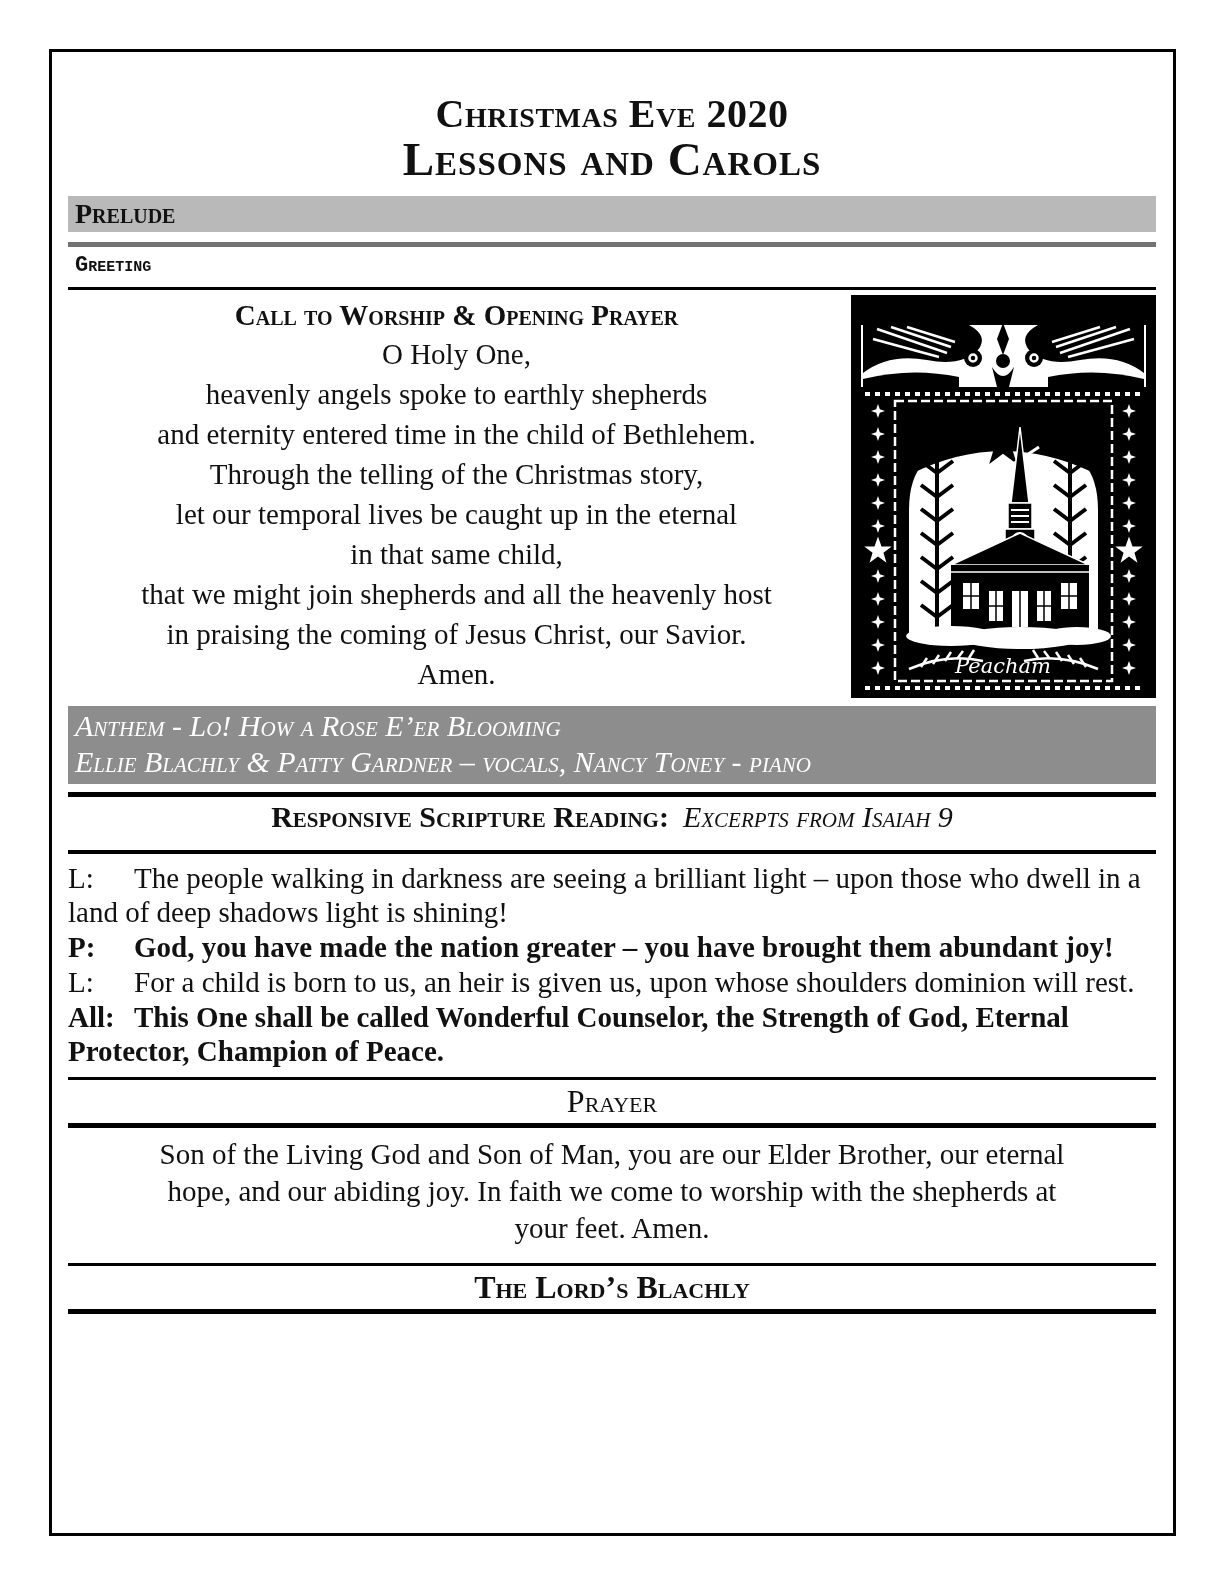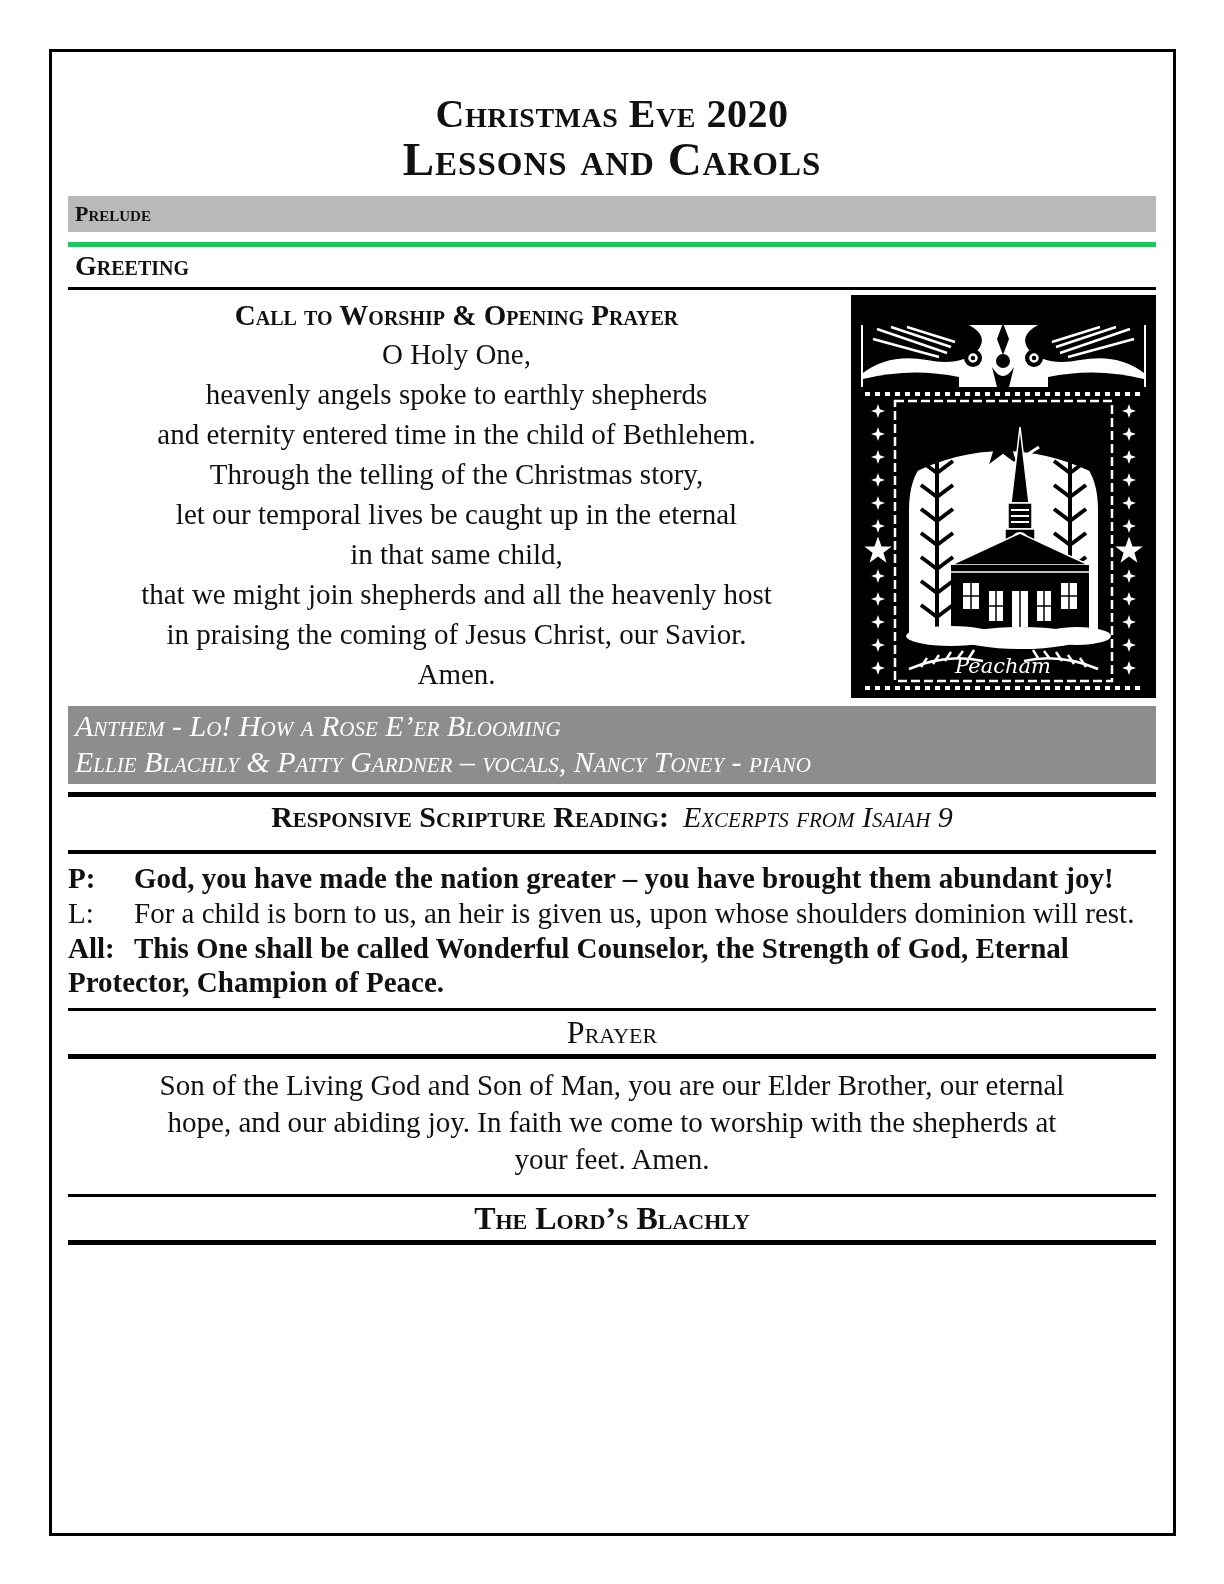--- a/index.html
+++ b/index.html
@@ -22,28 +22,29 @@
 
   
   .title-block { margin-top: 46px; text-align: center; }
   .church-name { font-size: 27px; font-weight: bold; line-height: 31px; letter-spacing: 0.5px; }
   .event-name  { font-size: 40px; font-weight: bold; line-height: 38px; letter-spacing: 0.5px; }
   .main-title  { font-size: 47px; font-weight: bold; line-height: 52px; letter-spacing: 1px; }
 
   
   .prelude-bar {
     margin-top: 11px; background: var(--bar-light, #b9b9b9);
-    font-weight: bold; font-size: 22px; line-height: 36px; height: 36px;
+    font-weight: bold; font-size: 28px; line-height: 36px; height: 36px;
     padding-left: 7px;
   }
   .greeting-bar {
     margin-top: 10px;
-    border-top: 5px solid #22c55e; border-bottom: 3px solid #000;
-    font-weight: bold; font-size: 28px; line-height: 34px;
+    border-top: 5px solid #737373; border-bottom: 3px solid #000;
+    font-weight: bold; font-size: 22px; line-height: 34px;
     padding: 2px 0 4px 7px;
+    font-family: Liberation Mono, monospace;
   }
 
   
   .worship-row { display: flex; margin-top: 5px; }
   .worship-col { flex: 1 1 auto; text-align: center; padding-right: 6px; }
   .worship-heading { font-size: 29px; font-weight: bold; line-height: 36px; margin-top: 2px; }
   .worship-lines { font-size: 29px; line-height: 40px; margin-top: 1px; }
   .artwork-box { flex: 0 0 305px; width: 305px; height: 403px; }
 
   
@@ -235,20 +236,23 @@
   <div class="anthem-bar">
     <div class="sc">Anthem - Lo! How a Rose E’er Blooming</div>
     <div class="sc anthem-line2">Ellie Blachly &amp; Patty Gardner – vocals, Nancy Toney - piano</div>
   </div>
 
   <div class="rsr-heading">
     <span class="bold sc">Responsive Scripture Reading:</span><span class="italic sc">Excerpts from Isaiah 9</span>
   </div>
 
   <div class="responsive-block">
+    <p class="resp-entry">
+      <span class="label">L:</span><span>The people walking in darkness are seeing a brilliant light – upon those who dwell in a land of deep shadows light is shining!</span>
+    </p>
     <p class="resp-entry bold">
       <span class="label">P:</span><span>God, you have made the nation greater – you have brought them abundant joy!</span>
     </p>
     <p class="resp-entry">
       <span class="label">L:</span><span>For a child is born to us, an heir is given us, upon whose shoulders dominion will rest.</span>
     </p>
     <p class="resp-entry bold">
       <span class="label">All:</span><span>This One shall be called Wonderful Counselor, the Strength of God, Eternal Protector, Champion of Peace.</span>
     </p>
   </div>

